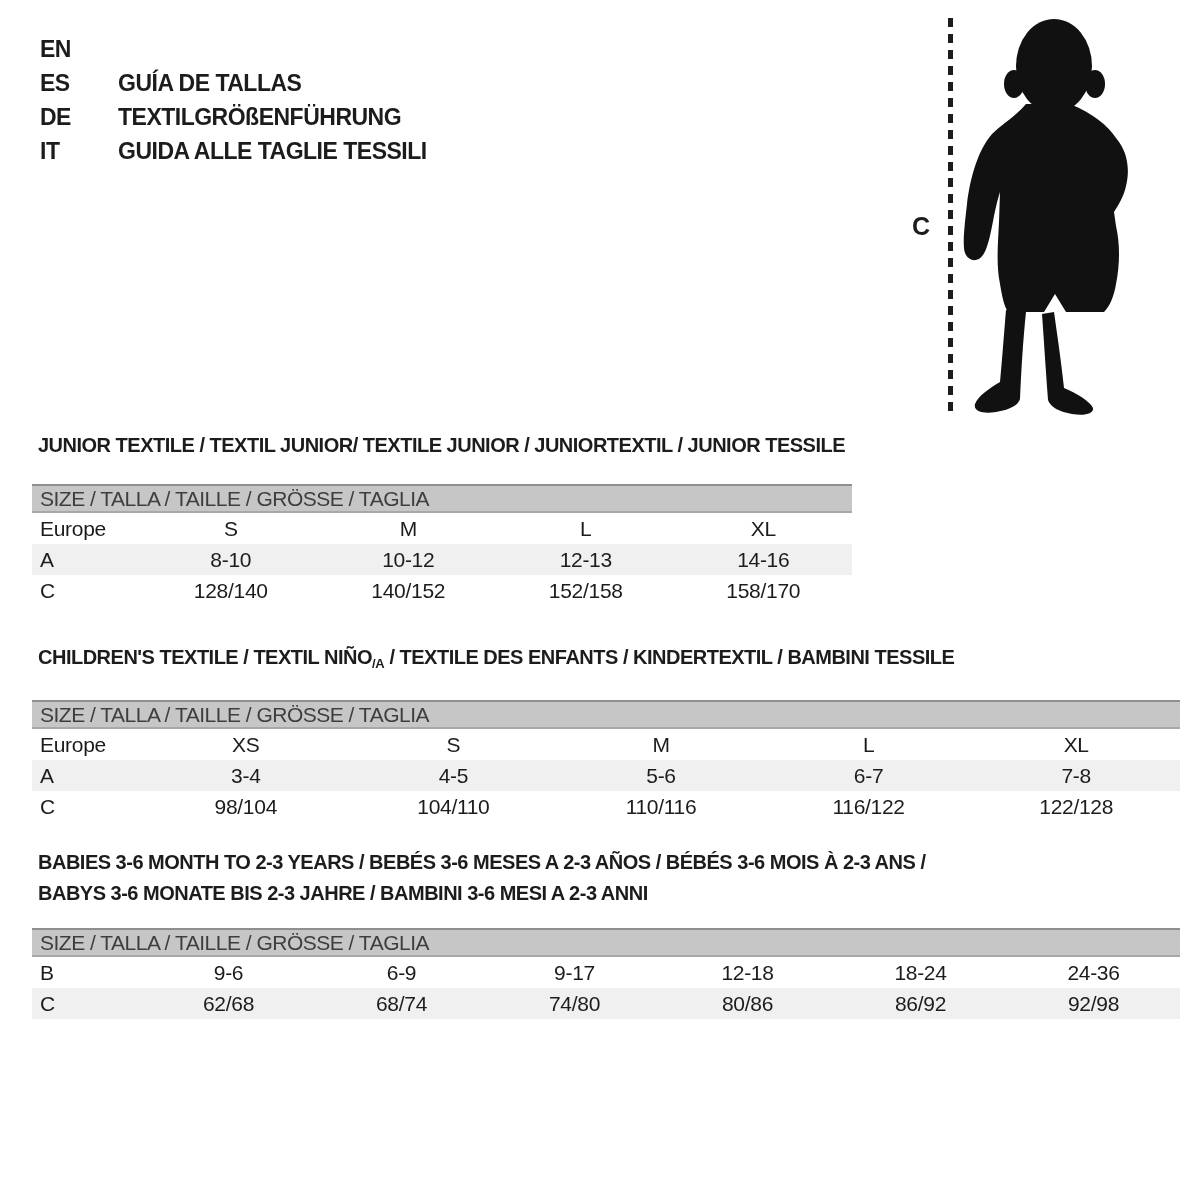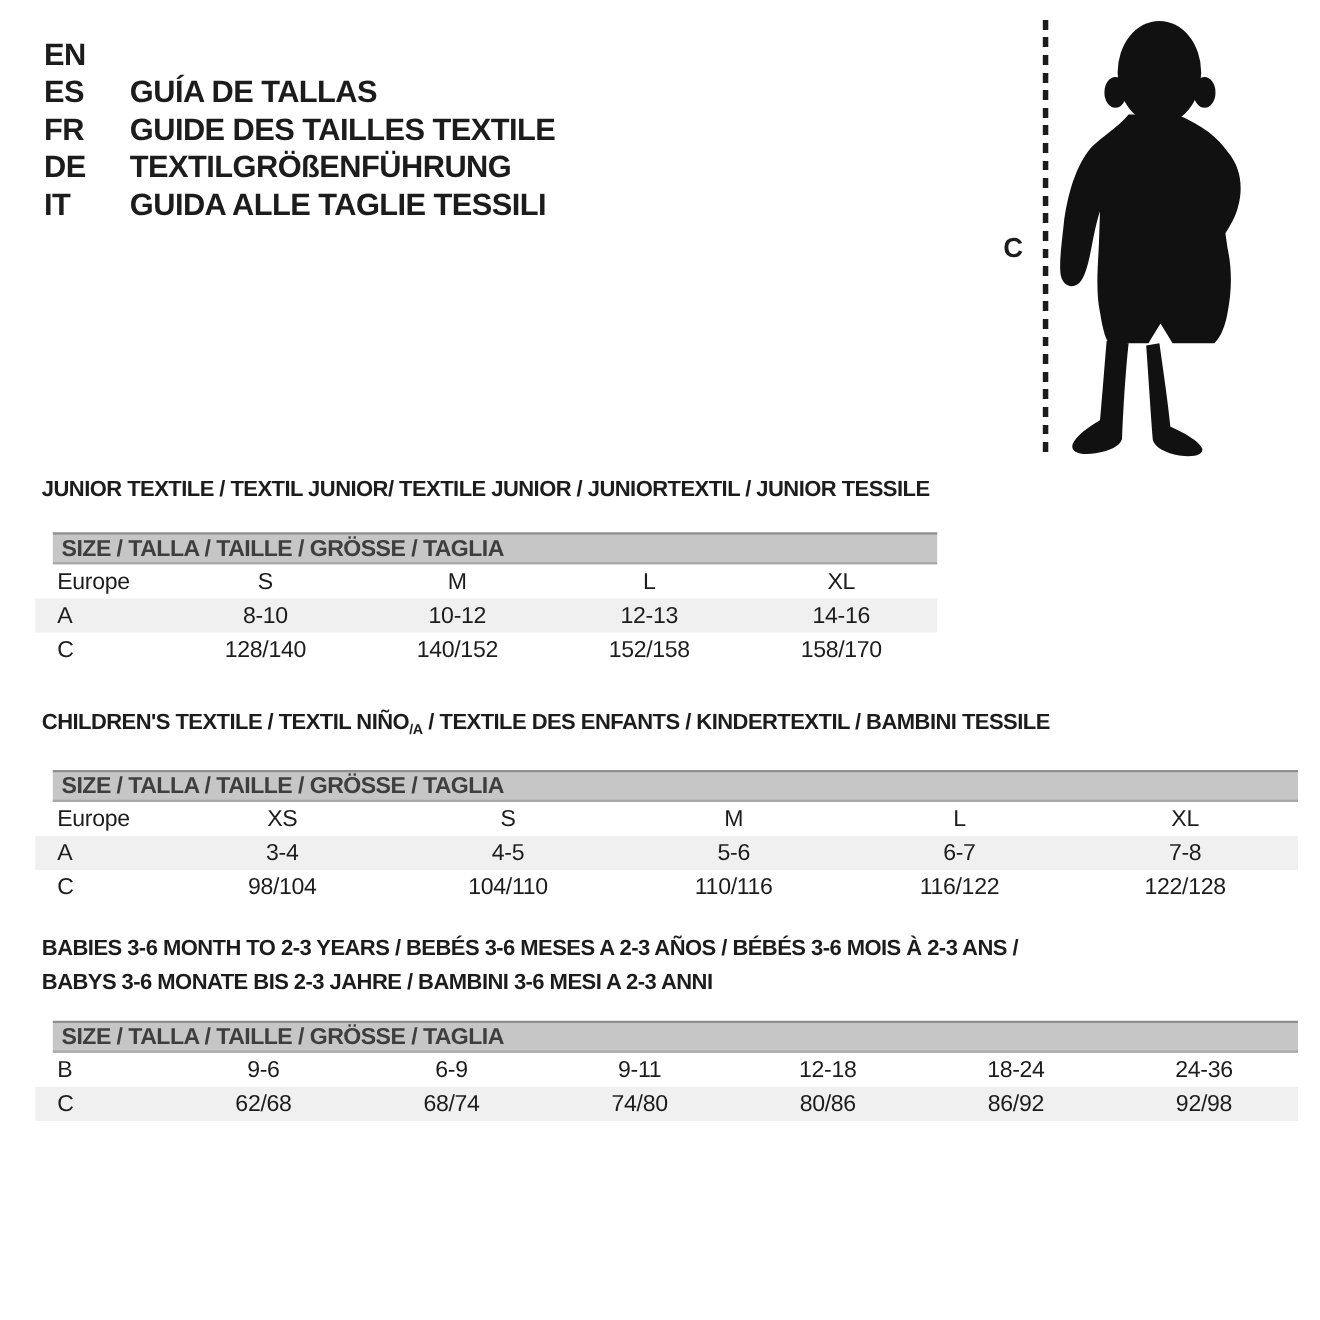--- a/index.html
+++ b/index.html
@@ -12,21 +12,21 @@
   }
   html,body{margin:0;padding:0;background:#fff;}
   .page{
     position:relative;width:1200px;height:1200px;background:#ffffff;
     font-family:"Liberation Sans","DejaVu Sans",sans-serif;
     color:var(--text);letter-spacing:-0.3px;overflow:hidden;
   }
 
   
   .langs{position:absolute;left:40px;top:32px;}
-  .lang-row{display:flex;height:34px;align-items:flex-end;font-size:28px;font-weight:700;letter-spacing:-0.5px;}
+  .lang-row{display:flex;height:34px;align-items:center;font-size:23px;font-weight:700;letter-spacing:-0.5px;}
   .lang-code{width:78px;}
 
   
   .dashed-line{
     position:absolute;left:948px;top:18px;width:5px;height:398px;
     background:repeating-linear-gradient(to bottom,var(--text) 0 9px,transparent 9px 16px);
   }
   .c-label{position:absolute;left:912px;top:212px;font-size:25px;font-weight:600;}
   .baby-svg{position:absolute;left:958px;top:12px;width:180px;height:404px;}
   .baby-svg *{fill:#111;}
@@ -44,48 +44,44 @@
 
   
   .size-table{position:absolute;left:32px;}
   .junior-table{top:484px;width:820px;}
   .children-table{top:700px;width:1148px;}
   .babies-table{top:928px;width:1148px;}
   .size-bar{
     box-sizing:border-box;height:29px;background:var(--size-bar-bg);
     border-top:2px solid var(--size-bar-border);
     border-bottom:2px solid var(--size-bar-border2);
-    color:var(--size-bar-text);font-size:21px;font-weight:700;letter-spacing:-0.5px;
-    line-height:25px;padding-left:8px;white-space:nowrap;margin-left:16px;
+    color:var(--size-bar-text);font-size:21px;font-weight:400;letter-spacing:-0.5px;
+    line-height:25px;padding-left:8px;white-space:nowrap;
   }
   .t-row{display:flex;height:31px;align-items:center;font-size:21px;font-weight:400;}
   .t-row.alt{background:var(--row-alt-bg);}
-  .t-label{width:110px;box-sizing:border-box;padding-left:8px;margin-left:12px;}
+  .t-label{width:110px;box-sizing:border-box;padding-left:8px;}
   .t-cell{flex:1;text-align:center;}
 
   
   .legend{position:absolute;left:42px;top:1070px;}
   .legend-line{height:33px;font-size:19px;font-weight:700;letter-spacing:-0.4px;white-space:nowrap;}
 </style>
 </head>
 <body>
 
 <div class="page">
 
   <div class="langs">
     <div class="lang-row">
       <span class="lang-code">EN</span>
     </div>
     <div class="lang-row">
       <span class="lang-code">ES</span>
       <span class="lang-label">GUÍA DE TALLAS</span>
-    </div>
-    <div class="lang-row">
-      <span class="lang-code">FR</span>
-      <span class="lang-label">GUIDE DES TAILLES TEXTILE</span>
     </div>
     <div class="lang-row">
       <span class="lang-code">DE</span>
       <span class="lang-label">TEXTILGRÖßENFÜHRUNG</span>
     </div>
     <div class="lang-row">
       <span class="lang-code">IT</span>
       <span class="lang-label">GUIDA ALLE TAGLIE TESSILI</span>
     </div>
   </div>
@@ -183,21 +179,21 @@
   </div>
 
   <h2 class="sec-title babies-title1">BABIES 3-6 MONTH TO 2-3 YEARS / BEBÉS 3-6 MESES A 2-3 AÑOS / BÉBÉS 3-6 MOIS À 2-3 ANS /</h2>
   <h2 class="sec-title babies-title2">BABYS 3-6 MONATE BIS 2-3 JAHRE / BAMBINI 3-6 MESI A 2-3 ANNI</h2>
   <div class="size-table babies-table">
     <div class="size-bar">SIZE / TALLA / TAILLE / GRÖSSE / TAGLIA</div>
     <div class="t-row">
       <div class="t-label">B</div>
       <div class="t-cell">9-6</div>
       <div class="t-cell">6-9</div>
-      <div class="t-cell">9-11</div>
+      <div class="t-cell">9-17</div>
       <div class="t-cell">12-18</div>
       <div class="t-cell">18-24</div>
       <div class="t-cell">24-36</div>
     </div>
     <div class="t-row alt">
       <div class="t-label">C</div>
       <div class="t-cell">62/68</div>
       <div class="t-cell">68/74</div>
       <div class="t-cell">74/80</div>
       <div class="t-cell">80/86</div>

